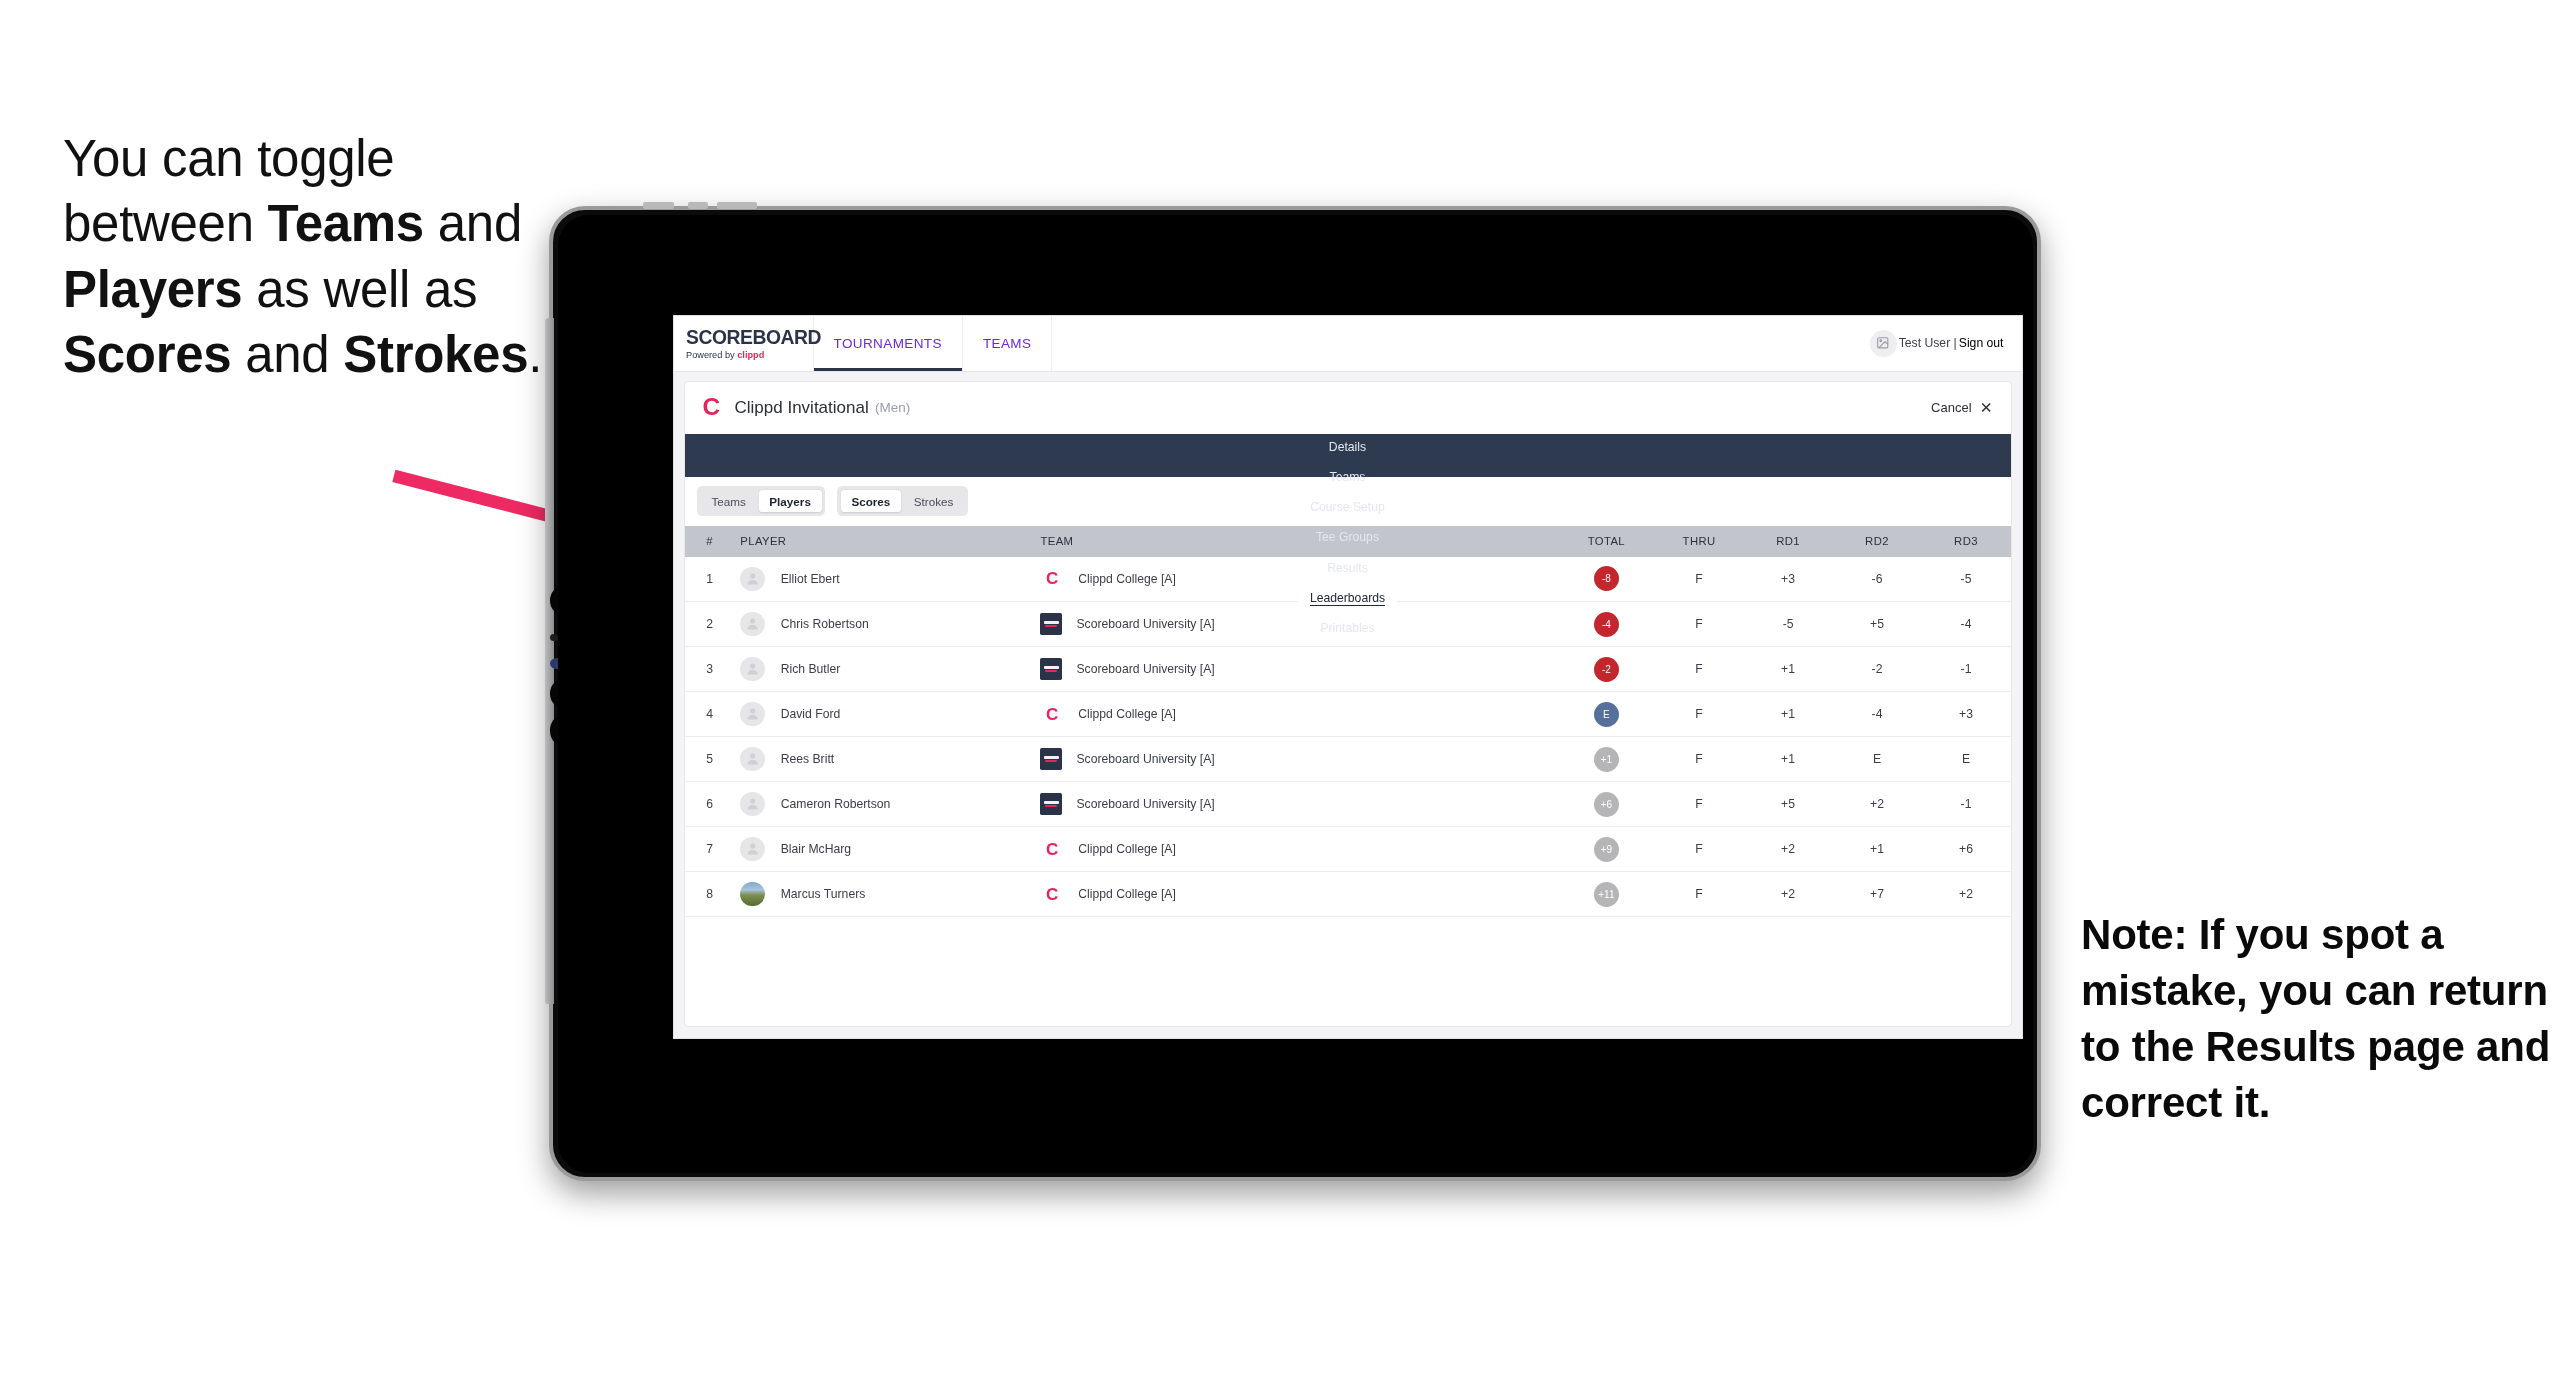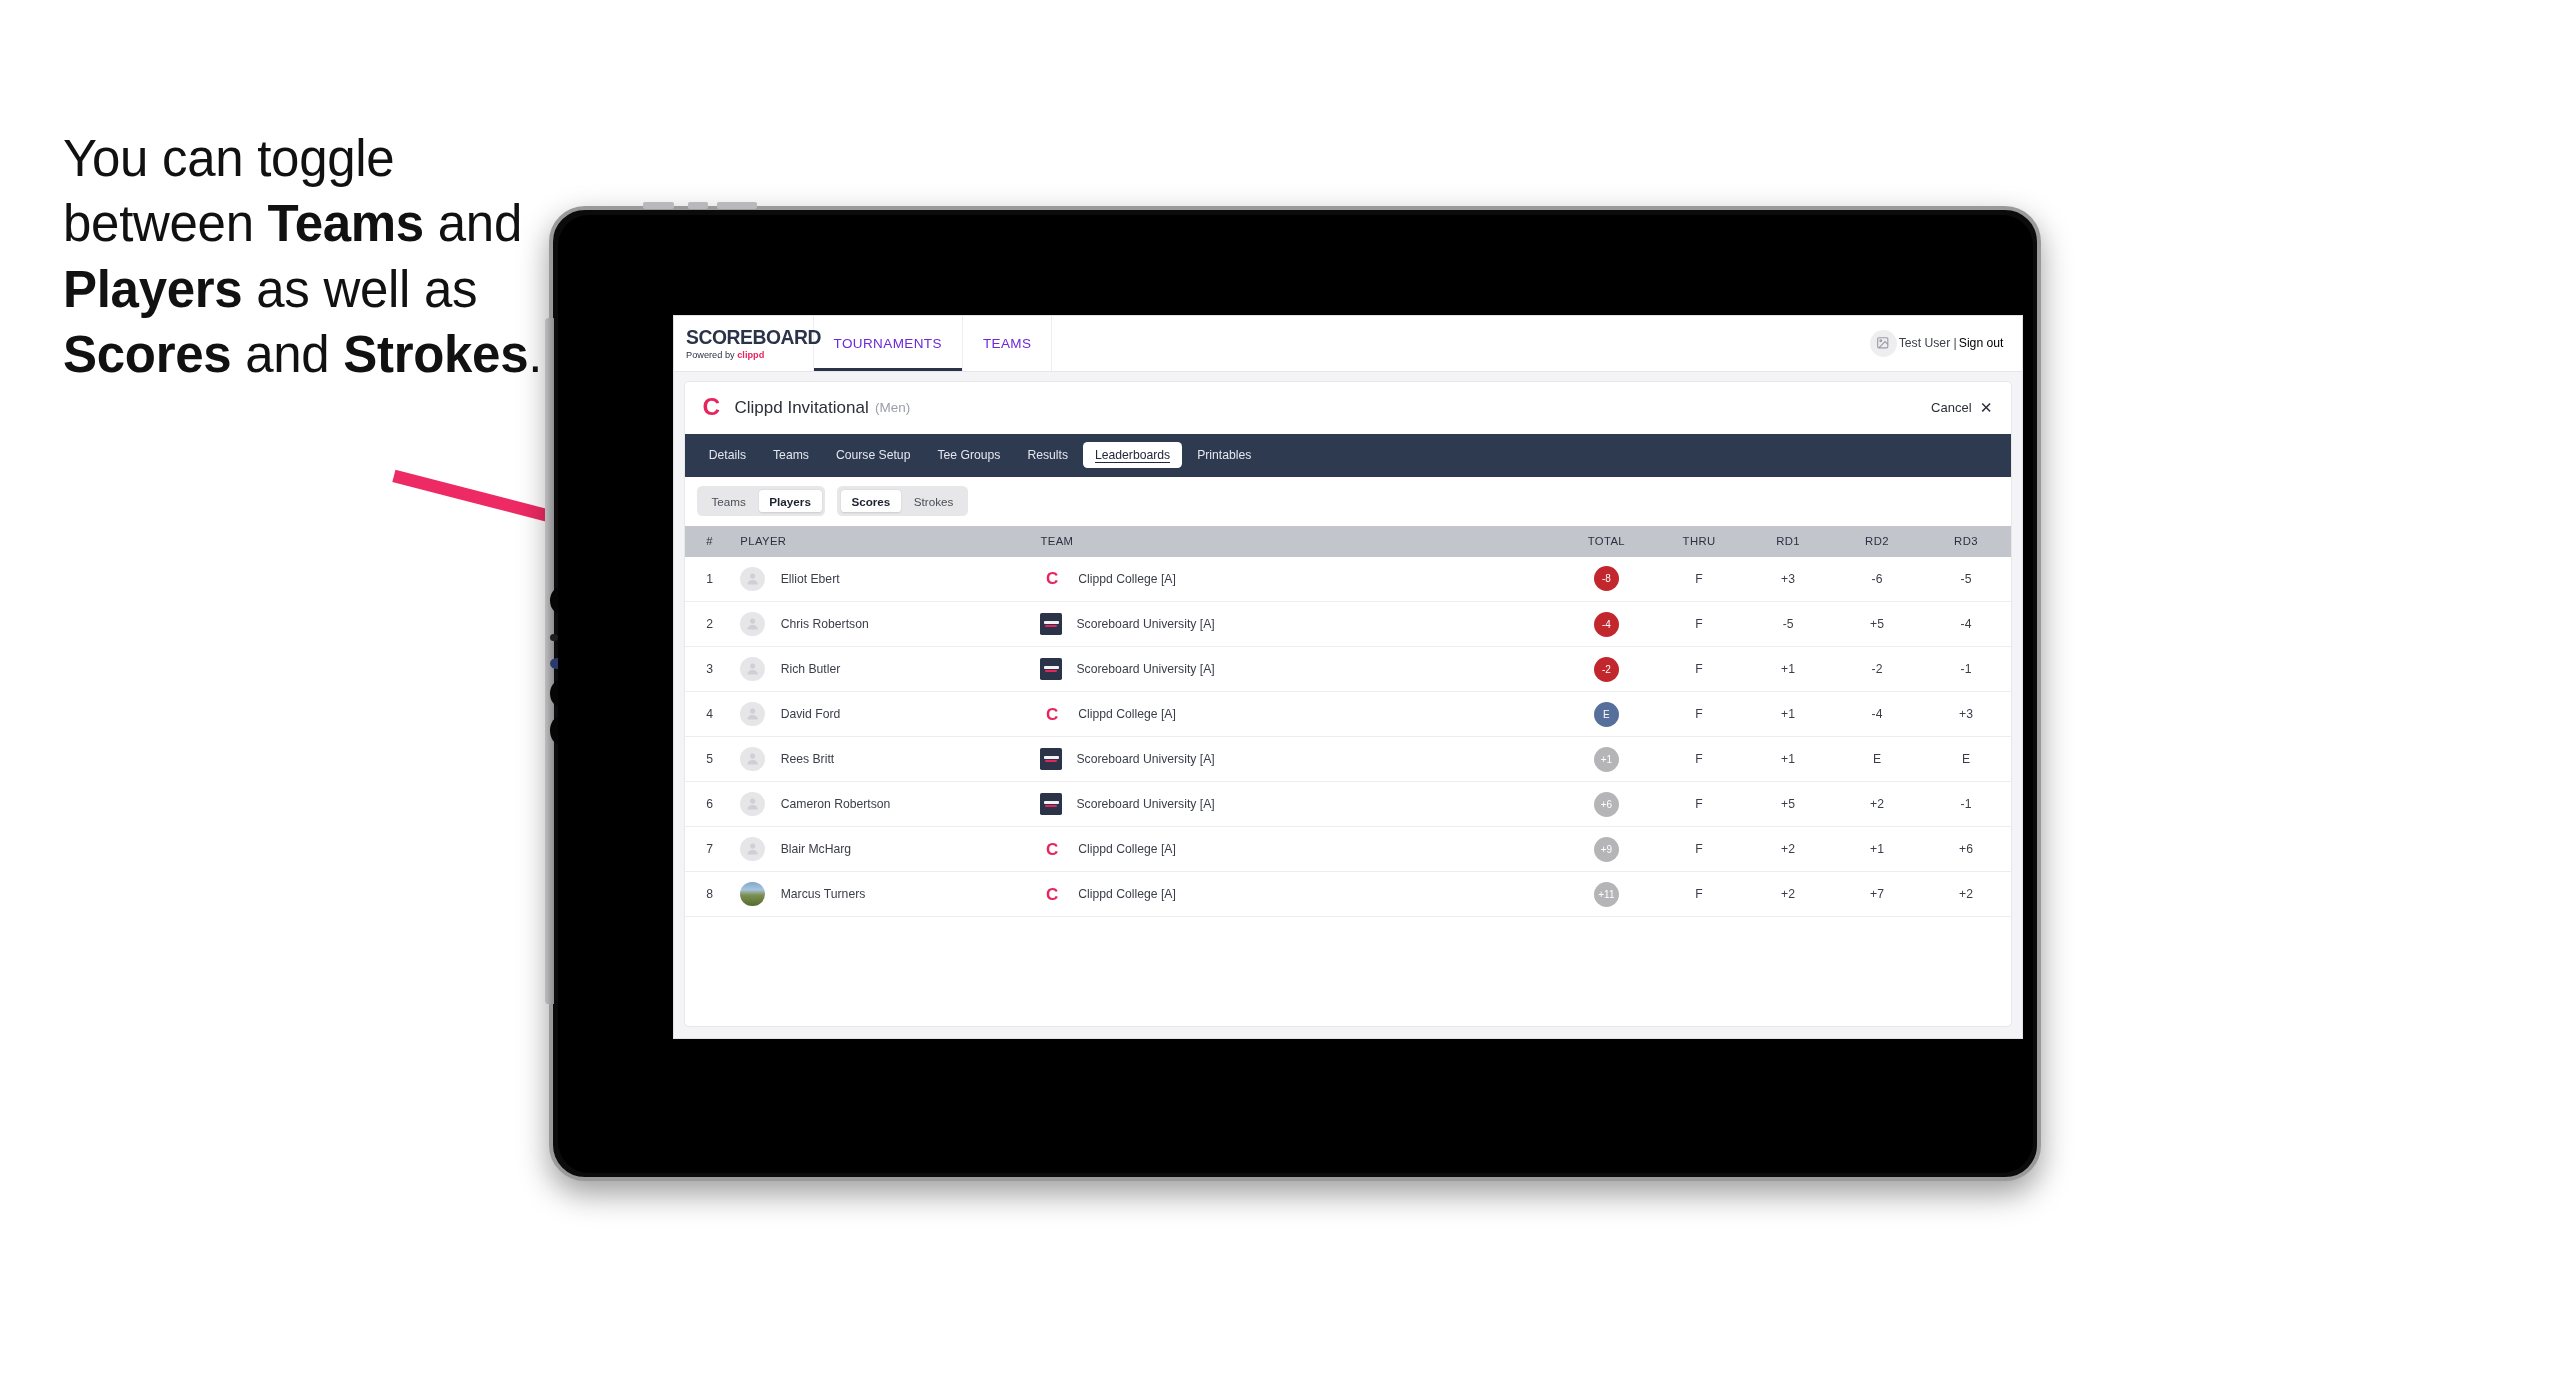--- a/index.html
+++ b/index.html
@@ -142,21 +142,21 @@
   .tourn-gender { font-size:13.5px; color:#9b9ea8; margin-left:6.3px; }
   .cancel-wrap {
     margin-left:auto; display:flex; align-items:center; gap:8.1px; cursor:pointer;
   }
   .cancel-text { font-size:13px; color:#2c2f38; }
   .cancel-x { font-size:15.3px; color:#2c2f38; line-height:1; }
 
   
   .tabstrip {
     height:43px; background:#2d3a50; display:flex; align-items:center;
-    padding: 0 12.6px; gap: 3.6px;
+    padding: 0 12.6px; gap: 3.6px; flex-direction: column;
   }
   .tab {
     font-size:12.2px; color:#e4e7ee; padding: 6.3px 11.7px; border-radius:4.5px; cursor:pointer;
     white-space:nowrap;
   }
   .tab.active {
     background:#ffffff; color:#20293a; font-weight:500;
   }
   .tab.active span { border-bottom:1.4px solid #20293a; }
 
@@ -533,15 +533,18 @@
                   <td class="col-rd">+2</td>
                 </tr>
               </tbody>
           </table>
 
         </div>
       </div>
     </div>
   </div>
 
+  <div class="annot-right">
+    <span>Note: If you spot a mistake, you can return to the Results page and correct it.</span>
+  </div>
 
 </div>
 
 
 </body></html>

